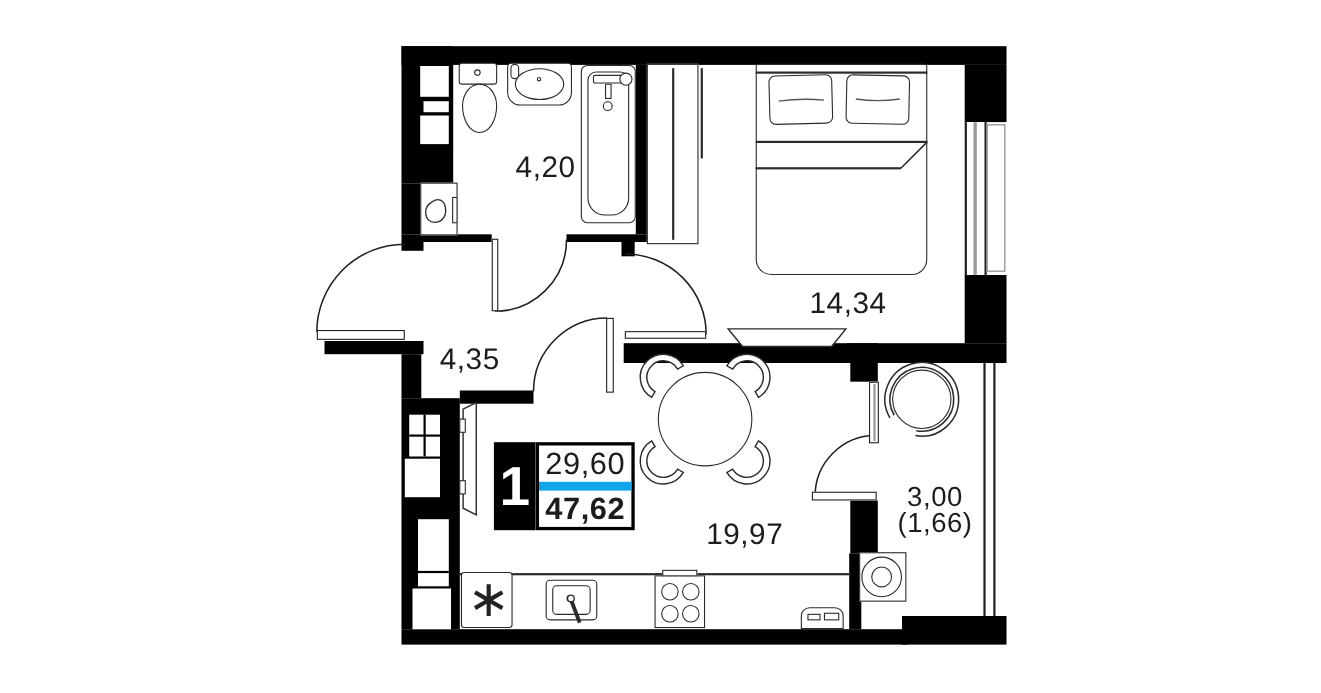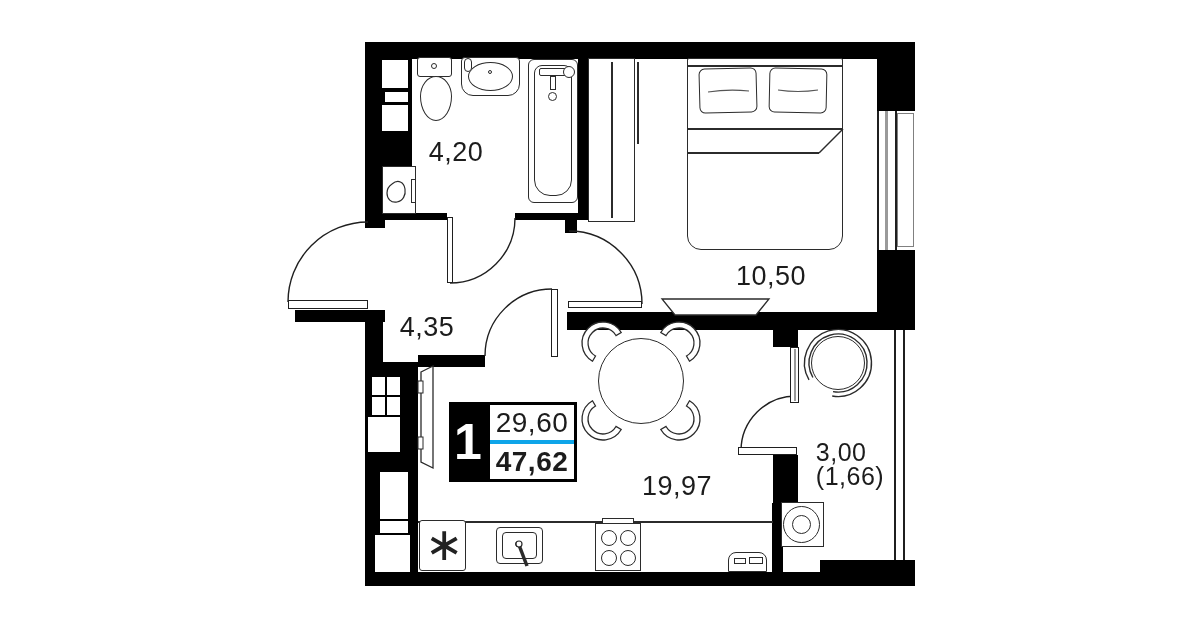--- a/index.html
+++ b/index.html
@@ -7,27 +7,27 @@
         font-family:"Liberation Sans",sans-serif;color:#1c1c1c}
   .w{position:absolute;background:#000}
   .i{position:absolute;background:#fff}
   .l{position:absolute;background:#2b2b2b}
   .g{position:absolute;background:#9a9a9a}
   .b{position:absolute;background:#fff;border:1.4px solid #2b2b2b;box-sizing:border-box}
   .r{position:absolute;background:#fff;border:1.4px solid #2b2b2b;border-radius:50%;box-sizing:border-box}
   .leaf{position:absolute;background:#fff;border:1.3px solid #1f1f1f;box-sizing:border-box}
   svg.ov{position:absolute;left:0;top:0;pointer-events:none}
   .lbl{position:absolute;transform:translate(-50%,-50%);font-size:27px;letter-spacing:.5px;white-space:nowrap;color:#1c1c1c}
-  .lbl2{font-size:25px;line-height:24px;text-align:left}
+  .lbl2{font-size:25px;line-height:24px;text-align:center}
   #unitbox{position:absolute;left:449px;top:402px;width:128px;height:80px;display:flex}
   #unitnum{width:38px;background:#000;color:#fff;font-size:50px;font-weight:bold;
            display:flex;align-items:center;justify-content:center}
   #unitareas{flex:1;border:3px solid #000;box-sizing:border-box;background:#fff;display:flex;flex-direction:column}
   #unitareas .row{flex:1;display:flex;align-items:center;justify-content:center;font-size:28px;letter-spacing:.5px}
-  #unitareas .row:first-child{border-bottom:4px solid #0ea5e9}
+  #unitareas .row:first-child{border-bottom:8px solid #0ea5e9}
   .bold{font-weight:bold}
   .snow{position:absolute;left:425px;top:524px;width:36px;height:40px;text-align:center;
         font-family:"DejaVu Sans",sans-serif;font-size:46px;line-height:40px;color:#222}
 </style>
 </head>
 <body>
 
 <div id="plan">
 
   <div class="w" style="left:365px;top:42px;width:550px;height:17px"></div>
@@ -152,23 +152,23 @@
     <path d="M 778 90 Q 798 93 818 90" fill="none" stroke="#555" stroke-width="1.2"></path>
     <polygon points="662,299 769,299 756,315 675,315" fill="#fff" stroke="#2b2b2b" stroke-width="1.3"></polygon>
     <polygon points="421,372 433,366 433,468 421,462" fill="#fff" stroke="#2b2b2b" stroke-width="1.3"></polygon>
     <rect x="418" y="381" width="5" height="12" fill="#fff" stroke="#2b2b2b" stroke-width="1"></rect>
     <rect x="418" y="437" width="5" height="12" fill="#fff" stroke="#2b2b2b" stroke-width="1"></rect>
     <path d="M 519 545 L 527 566" fill="none" stroke="#2b2b2b" stroke-width="3.5"></path>
     <circle cx="519" cy="544" r="3" fill="#fff" stroke="#2b2b2b" stroke-width="1.2"></circle>
     <path d="M 392 184 c 6 -5 12 -2 13 5 c 1 6 -2 12 -8 13 c -6 1 -10 -3 -10 -9 c 0 -4 2 -7 5 -9 z" fill="#fff" stroke="#2b2b2b" stroke-width="1.2"></path>
   </svg>
 
-  <div class="lbl" style="left:456px;top:152px">4,20</div>
+  <div class="lbl" style="left:496px;top:152px">4,20</div>
   <div class="lbl" style="left:427px;top:327px">4,35</div>
-  <div class="lbl" style="left:771px;top:276px">10,50</div>
+  <div class="lbl" style="left:771px;top:276px">14,34</div>
   <div class="lbl" style="left:677px;top:486px">19,97</div>
   <div class="lbl lbl2" style="left:850px;top:464px">
     <div>3,00</div>
     <div>(1,66)</div>
   </div>
 
   <div id="unitbox">
     <div id="unitnum">1</div>
     <div id="unitareas">
       <div class="row">29,60</div>

